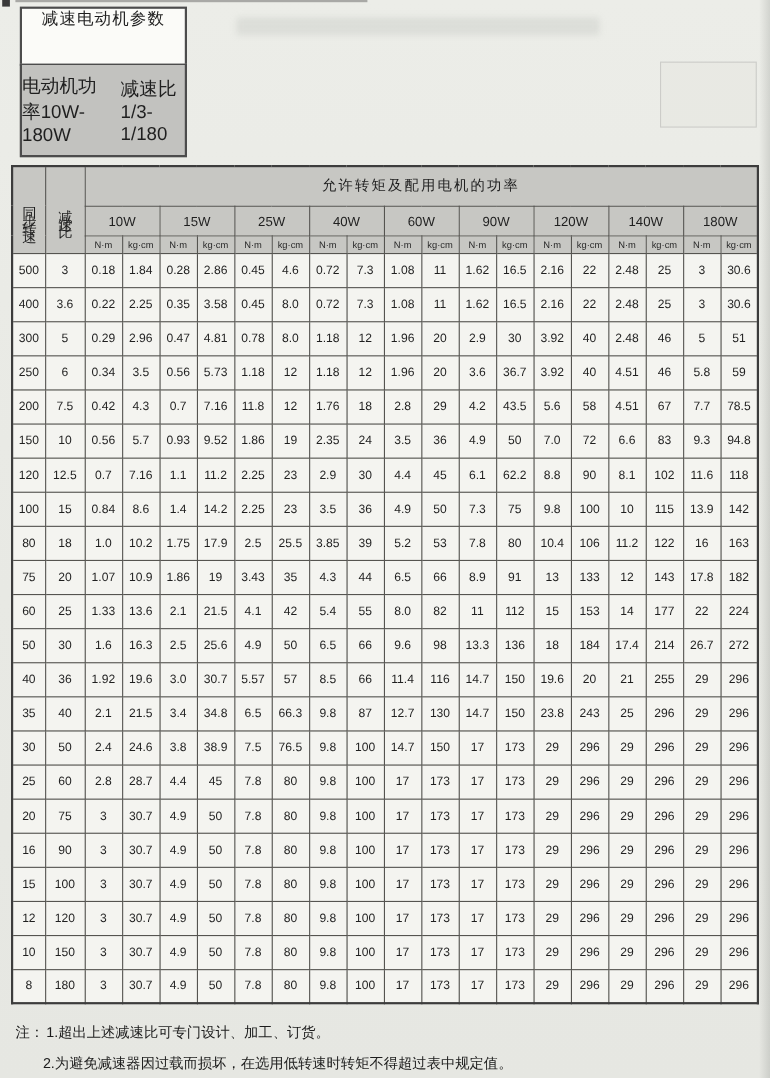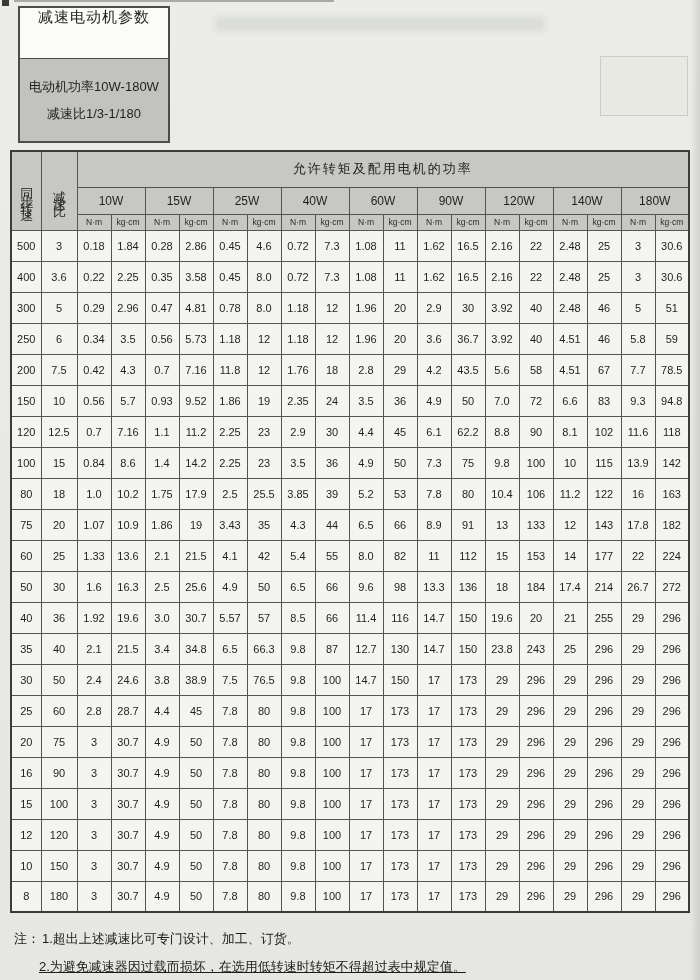--- a/index.html
+++ b/index.html
@@ -19,22 +19,22 @@
 
   .info-box1{
     position:absolute; left:18px; top:6px; width:148px; height:50px;
     background:#fbfbf8; border:2px solid #4c4c4c;
     display:flex; align-items:flex-start; justify-content:center;
     font-size:15px; letter-spacing:1px;
   }
   .info-box2{
     position:absolute; left:18px; top:58px; width:148px; height:82px;
     background:#c2c2bf; border:2px solid #4c4c4c; border-top:1px solid #4c4c4c;
-    display:flex; flex-direction:column; align-items:center; justify-content:center; gap:9px;
-    font-size:13px;
+    display:flex; flex-direction:row; align-items:center; justify-content:center; gap:9px;
+    font-size:17px;
   }
   .page-title{
     position:absolute; left:176px; top:114px;
     font-size:20px; font-weight:bold; letter-spacing:2px; color:#141414;
   }
 
   table.torque{
     position:absolute; left:10px; top:150px; width:680px;
     border-collapse:collapse; table-layout:fixed;
     border:2px solid #3c3c3c;
@@ -51,21 +51,21 @@
     writing-mode:vertical-lr; text-orientation:upright;
     font-size:13px; letter-spacing:7px; padding-top:6px;
   }
   th.span-head{font-size:13px; letter-spacing:2px;}
   th.power{font-size:12px;}
   th.unit{font-size:8.5px; color:#2a2a2a;}
   td.speed, td.ratio{font-size:11px;margin-left:40px;}
 
   .notes{position:absolute; left:14px; top:930px; font-size:13px; color:#1c1c1c;}
   .notes .l1{display:flex; gap:2px;}
-  .notes .l2{margin-top:10px; padding-left:25px;text-decoration:underline;}
+  .notes .l2{margin-top:10px; padding-left:25px;}
 </style>
 </head>
 <body>
 
 <div class="page">
 
   <div class="corner-speck"></div>
   <div class="top-line"></div>
   <div class="ghost-smudge"></div>
   <div class="ghost-box"></div>

